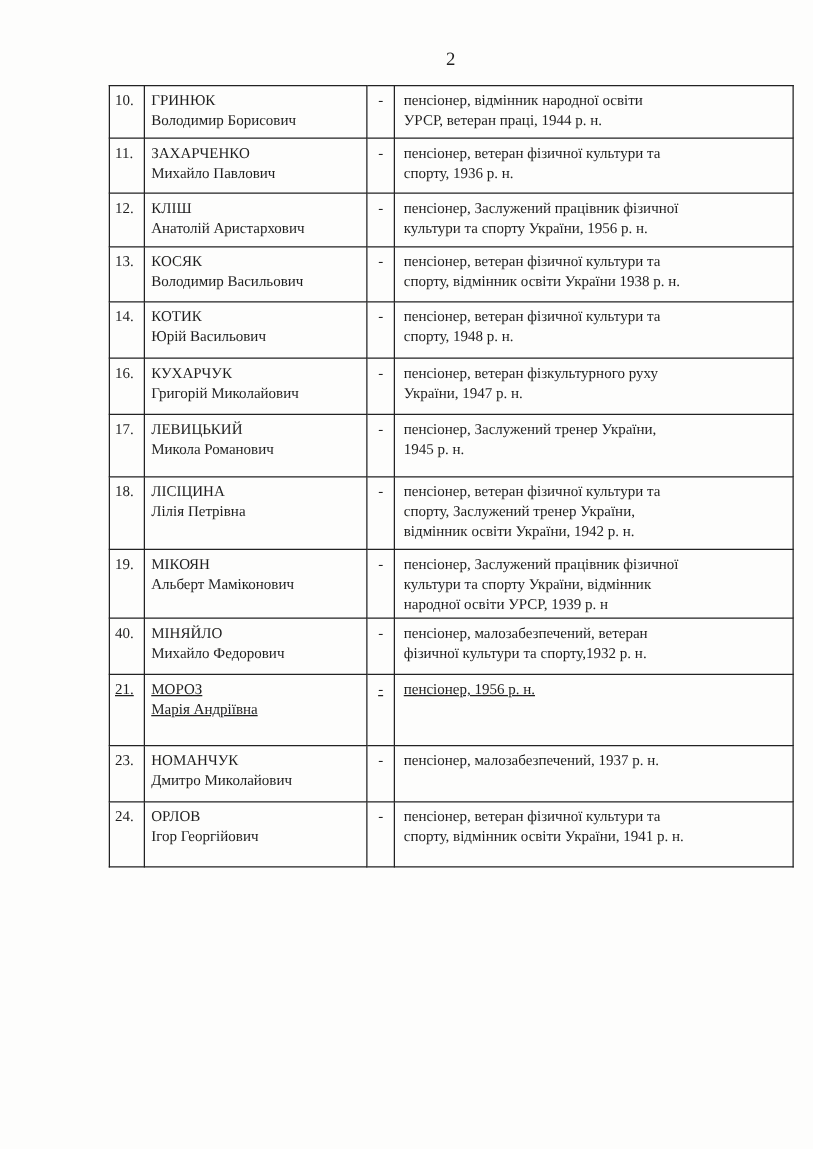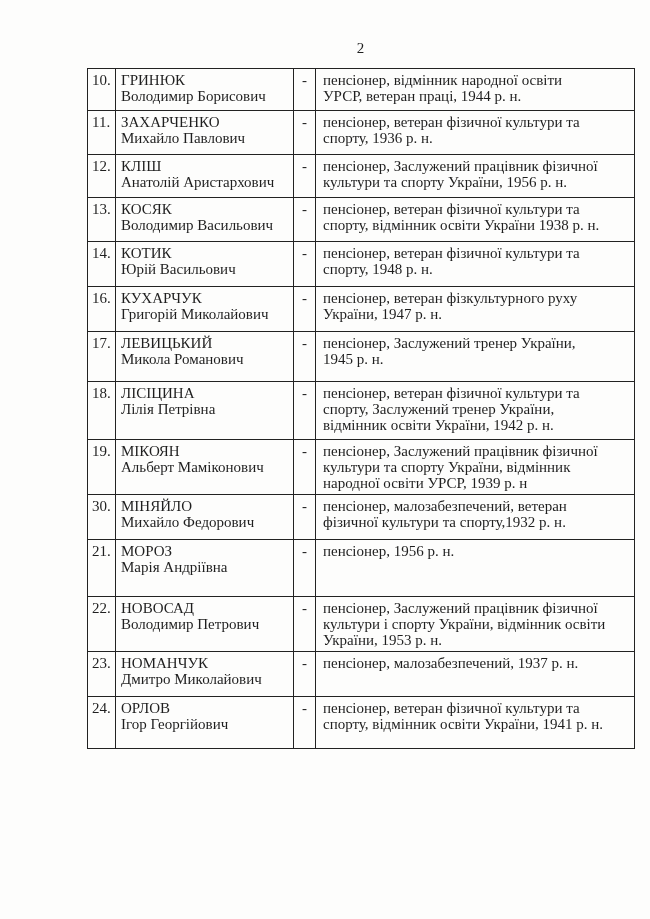--- a/index.html
+++ b/index.html
@@ -16,41 +16,41 @@
     left: 87px; top: 40px; width: 547px;
     text-align: center;
     font-size: 15px; line-height: 16px;
   }
   table.people-table {
     position: absolute;
     left: 87px; top: 68px;
     width: 547px;
     border-collapse: collapse;
     table-layout: fixed;
-    font-size: 15px;
+    font-size: 12px;
     line-height: 16px;
   }
   col.c-num  { width: 28px; }
   col.c-name { width: 178px; }
   col.c-dash { width: 22px; }
   col.c-desc { width: 319px; }
   td {
     border: 1.5px solid #222;
     vertical-align: top;
     padding-top: 3px;
     padding-bottom: 3px;
     white-space: pre-line;
   }
   td.num  { padding-left: 4px; padding-right: 1px; text-align: left; }
   td.name { padding-left: 5px; padding-right: 16px; }
   td.dash { text-align: center; }
   td.desc { padding-left: 7px; padding-right: 4px; }
   
   tr.h42 { height: 42px; } tr.h43 { height: 43px; margin-top: 48px; } tr.h44 { height: 44px; margin-top: 13px; }
-  tr.h45 { height: 45px; } tr.h47 { height: 57px; } tr.h50 { height: 50px; }
+  tr.h45 { height: 45px; } tr.h47 { height: 57px; text-decoration: underline; } tr.h50 { height: 50px; }
   tr.h52 { height: 52px; margin-top: 43px; } tr.h58 { height: 58px; } tr.h63 { height: 49px; }
   tr.h36 { height: 36px; }
 </style>
 </head>
 <body>
 
 <div class="page">
   <div class="page-number">2</div>
 
   <table class="people-table">
@@ -129,42 +129,33 @@
       <tr class="h63">
         <td class="num">19.</td>
         <td class="name">МІКОЯН
 Альберт Маміконович</td>
         <td class="dash">-</td>
         <td class="desc">пенсіонер, Заслужений працівник фізичної
 культури та спорту України, відмінник
 народної освіти УРСР, 1939 р. н</td>
       </tr>
       <tr class="h45">
-        <td class="num">30.</td>
+        <td class="num">40.</td>
         <td class="name">МІНЯЙЛО
 Михайло Федорович</td>
         <td class="dash">-</td>
         <td class="desc">пенсіонер, малозабезпечений, ветеран
 фізичної культури та спорту,1932 р. н.</td>
       </tr>
       <tr class="h47">
         <td class="num">21.</td>
         <td class="name">МОРОЗ
 Марія Андріївна</td>
         <td class="dash">-</td>
         <td class="desc">пенсіонер, 1956 р. н.</td>
-      </tr>
-      <tr class="h63">
-        <td class="num">22.</td>
-        <td class="name">НОВОСАД
-Володимир Петрович</td>
-        <td class="dash">-</td>
-        <td class="desc">пенсіонер, Заслужений працівник фізичної
-культури і спорту України, відмінник освіти
-України, 1953 р. н.</td>
       </tr>
       <tr class="h45">
         <td class="num">23.</td>
         <td class="name">НОМАНЧУК
 Дмитро Миколайович</td>
         <td class="dash">-</td>
         <td class="desc">пенсіонер, малозабезпечений, 1937 р. н.</td>
       </tr>
       <tr class="h52">
         <td class="num">24.</td>

